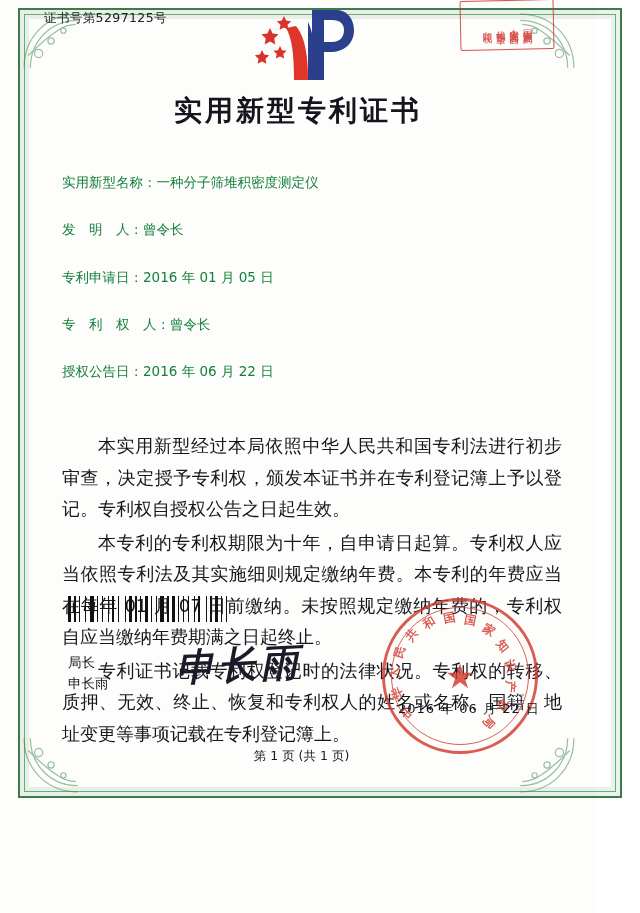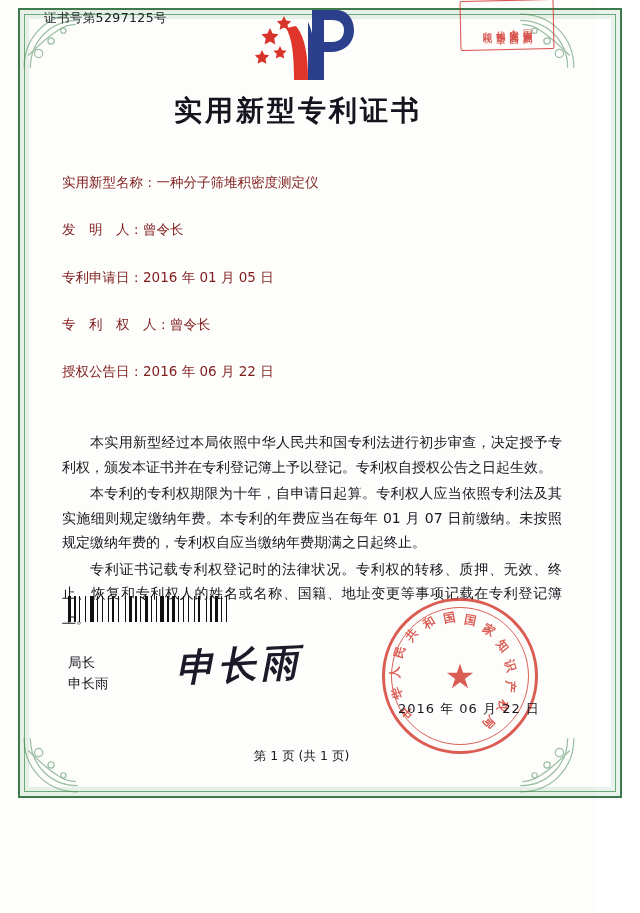--- a/index.html
+++ b/index.html
@@ -122,36 +122,36 @@
   .fields {
     position: absolute;
     left: 62px;
     top: 172px;
     width: 500px;
   }
   .field {
     font-size: 13.5px;
     line-height: 1.5;
     margin-bottom: 27px;
-    color: #7f1d1d;
+    color: #15803d;
     white-space: nowrap;
   }
   .field .label {
     display: inline-block;
   }
   .field .value {
     display: inline-block;
   }
 
   .body-text {
     position: absolute;
     left: 62px;
     top: 430px;
     width: 500px;
-    font-size: 14px;
+    font-size: 18px;
     line-height: 1.75;
     text-align: justify;
     color: #16161f;
   }
   .body-text p {
     margin: 0 0 2px 0;
     text-indent: 2em;
   }
 
   

